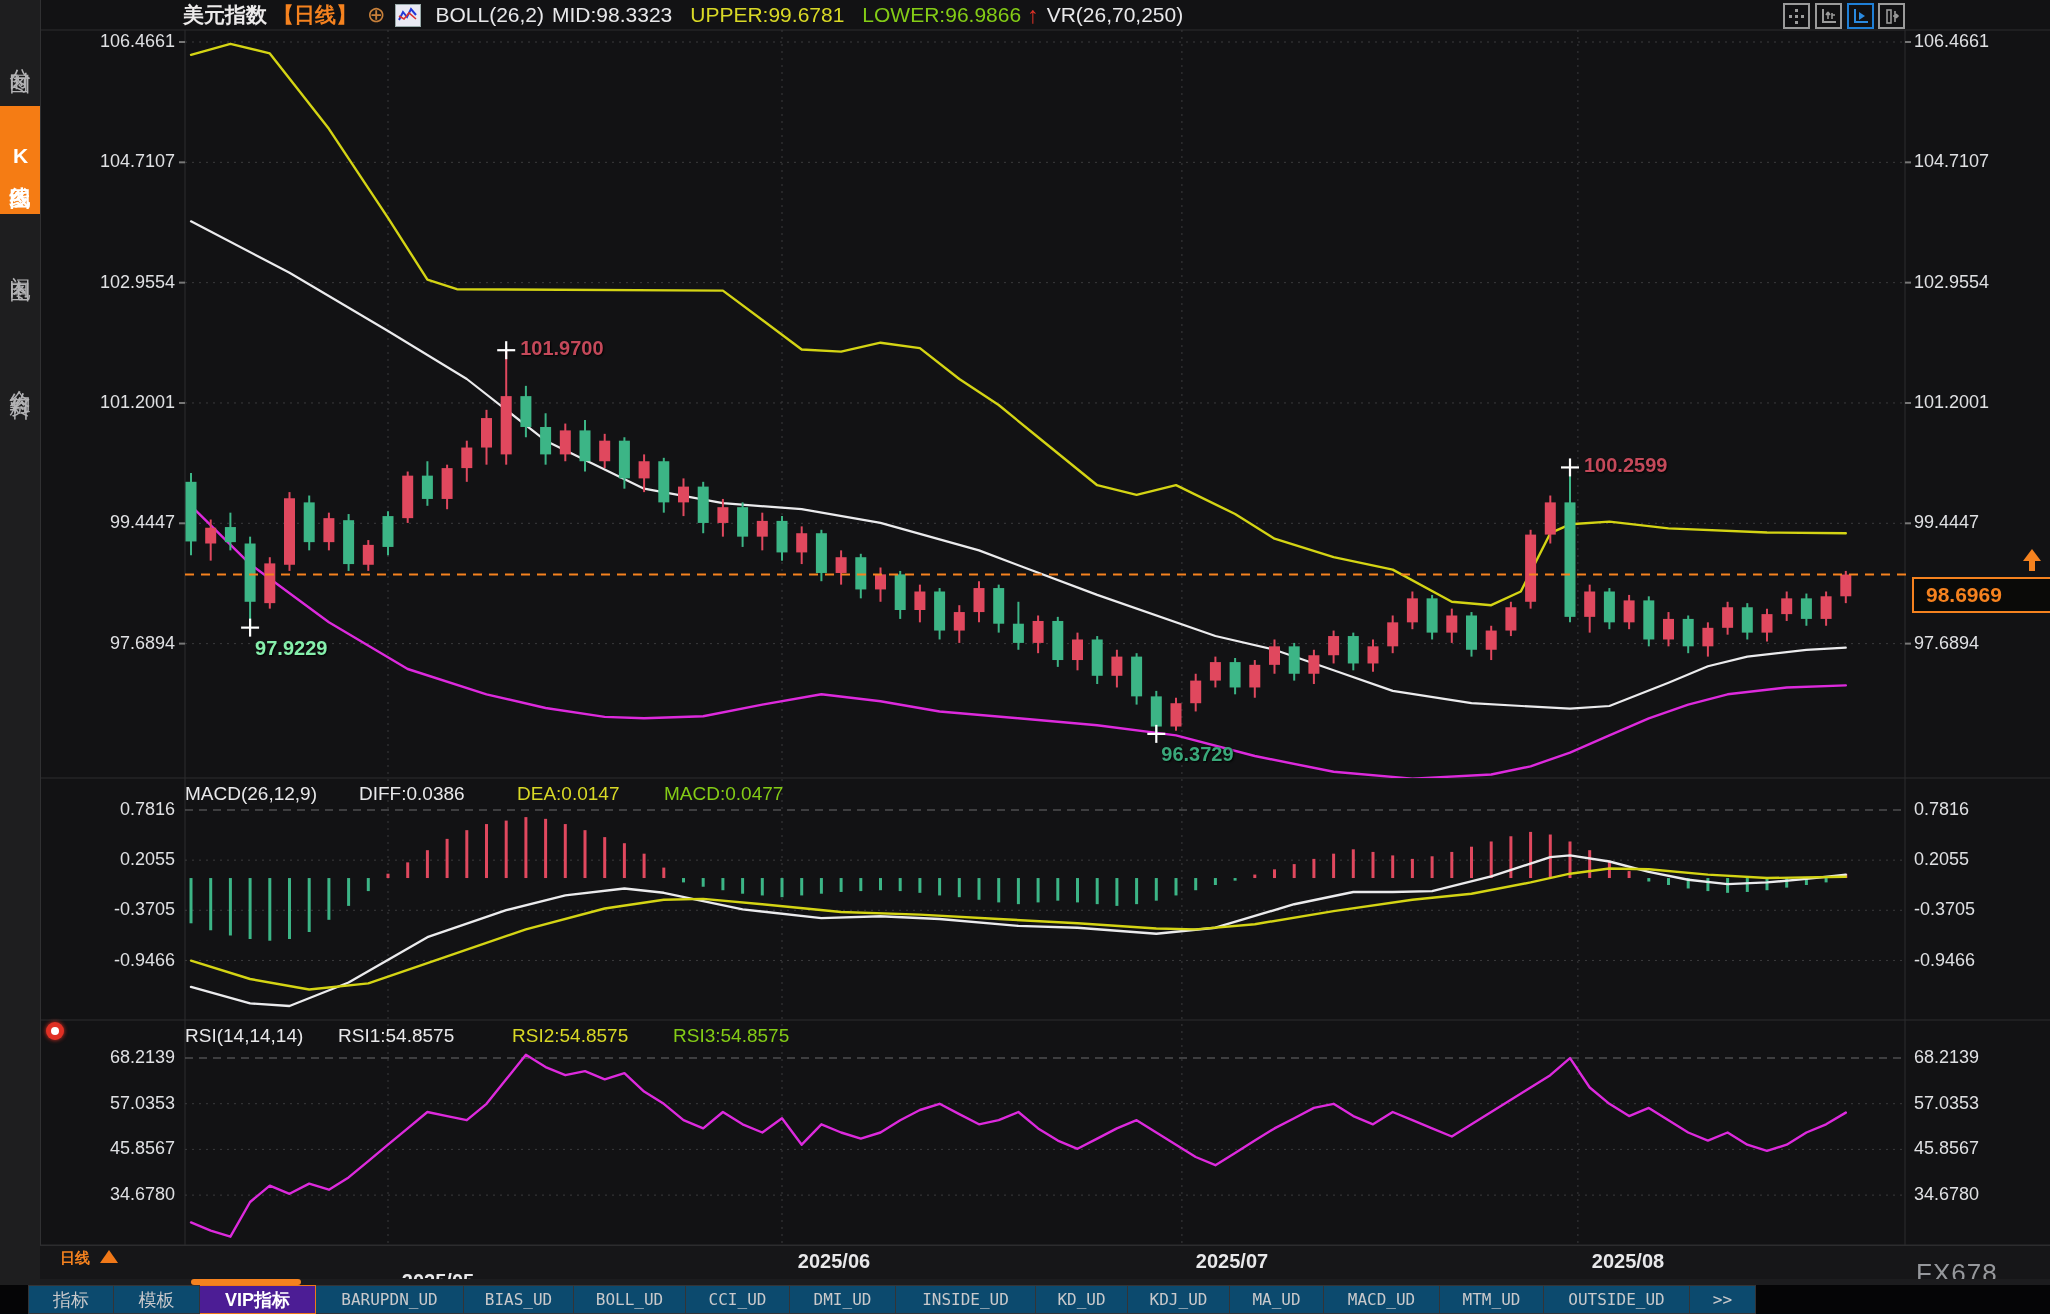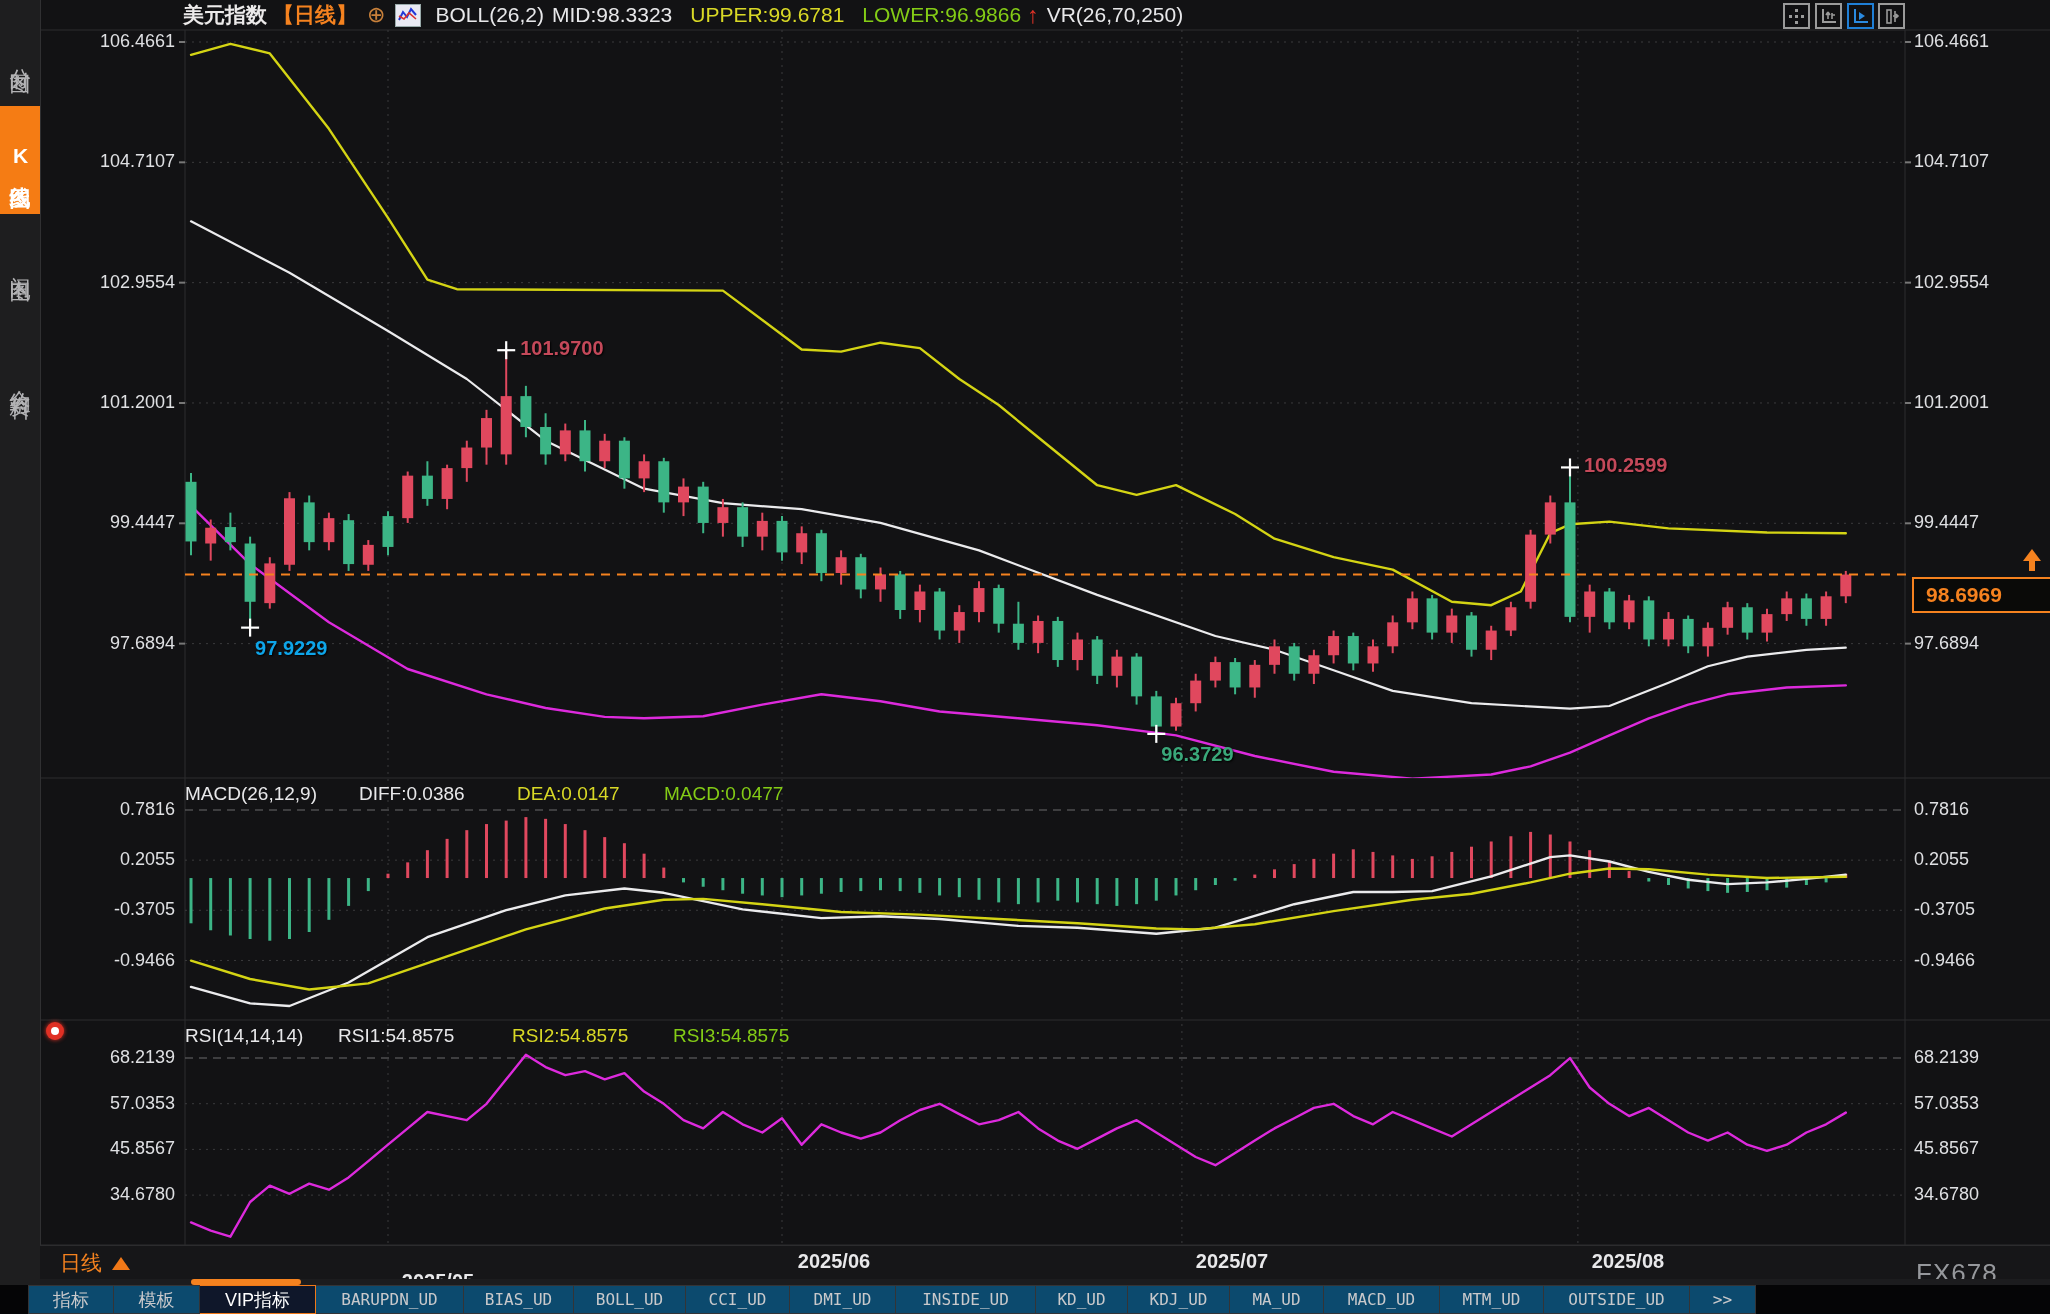--- a/index.html
+++ b/index.html
@@ -41,36 +41,36 @@
   
   #price-tag{left:1912px;width:132px;height:32px;border:2px solid #f5821f;background:#0a0a08;
              color:#f5821f;font-size:21px;font-weight:bold;line-height:32px;padding-left:12px;}
   #price-arrow{left:2022px;width:20px;height:24px;}
   #price-arrow .tri{position:absolute;left:1px;top:0;width:0;height:0;
       border-left:9px solid transparent;border-right:9px solid transparent;border-bottom:12px solid #f5821f;}
   #price-arrow .stem{position:absolute;left:7px;top:11px;width:6px;height:11px;background:#f5821f;}
   
   #xstrip{left:40px;top:1245px;width:2010px;height:34px;background:#161618;border-top:1px solid #2c2c2e;}
   .datelab{top:1250px;width:120px;text-align:center;font-size:20px;font-weight:600;color:#e8e8ea;}
-  #period-sel{left:60px;top:1249px;color:#f5821f;font-size:21px;font-weight:normal;cursor:pointer;}
+  #period-sel{left:60px;top:1249px;color:#f5821f;font-size:15px;font-weight:bold;cursor:pointer;}
   #period-sel .tri{display:inline-block;width:0;height:0;border-left:9px solid transparent;
       border-right:9px solid transparent;border-bottom:13px solid #f07818;margin-left:10px;}
   #watermark{left:1916px;top:1258px;font-size:26px;font-weight:400;color:#96989c;letter-spacing:1px;}
   
   #scroll-track{left:40px;top:1279px;width:2010px;height:6px;background:#1c1c1e;}
   #scroll-thumb{left:191px;top:1279px;width:110px;height:6px;background:#f5821f;border-radius:3px;cursor:grab;}
   
   #tabbar{left:0;top:1285px;width:2050px;height:29px;background:#050506;display:flex;align-items:stretch;}
   #tabbar .spacer{width:28px;flex:none;}
   .tab{flex:none;box-sizing:border-box;border:1px solid #343436;border-left:none;background:#0c4a6e;
        color:#c9c9cb;display:flex;align-items:center;justify-content:center;cursor:pointer;
        font-size:18px;}
   .tab:nth-child(2){border-left:1px solid #343436;}
   .tab.mono{font-family:"DejaVu Sans Mono",monospace;font-size:16px;}
-  .tab.active{background:#0f172a;color:#ffffff;font-weight:normal;border-color:#f07818;}
+  .tab.active{background:#4c1d95;color:#ffffff;font-weight:bold;border-color:#f07818;}
   
   #live-icon{left:46px;top:1022px;width:18px;height:18px;border-radius:50%;background:#e03024;
              box-shadow:0 0 4px #e03024;display:flex;align-items:center;justify-content:center;}
   #live-icon .core{width:8px;height:8px;border-radius:50%;background:#fff;}
 </style>
 </head>
 <body>
 
 <div id="app">
 
@@ -503,21 +503,21 @@
   <div class="abs ylab right" style="top:1045px;">68.2139</div>
   <div class="abs ylab right" style="top:1091px;">57.0353</div>
   <div class="abs ylab right" style="top:1136px;">45.8567</div>
   <div class="abs ylab right" style="top:1182px;">34.6780</div>
 
   <div id="live-icon" class="abs">
       <div class="core"></div>
     </div>
 
   <div class="abs ann" style="left: 520.2px; top: 337.201px; color: rgb(196, 73, 90);">101.9700</div>
-  <div class="abs ann" style="left: 255.1px; top: 636.623px; color: #0ea5e9;">97.9229</div>
+  <div class="abs ann" style="left: 255.1px; top: 636.623px; color: #86efac;">97.9229</div>
   <div class="abs ann" style="left: 1161.3px; top: 742.874px; color: rgb(58, 168, 122);">96.3729</div>
   <div class="abs ann" style="left: 1584px; top: 454.426px; color: rgb(196, 73, 90);">100.2599</div>
 
   <div id="price-arrow" class="abs" style="top: 548.567px;">
       <div class="tri"></div>
       <div class="stem"></div>
     </div>
   <div id="price-tag" class="abs" style="top: 576.567px;">98.6969</div>
 
   <div id="xstrip" class="abs"></div>

